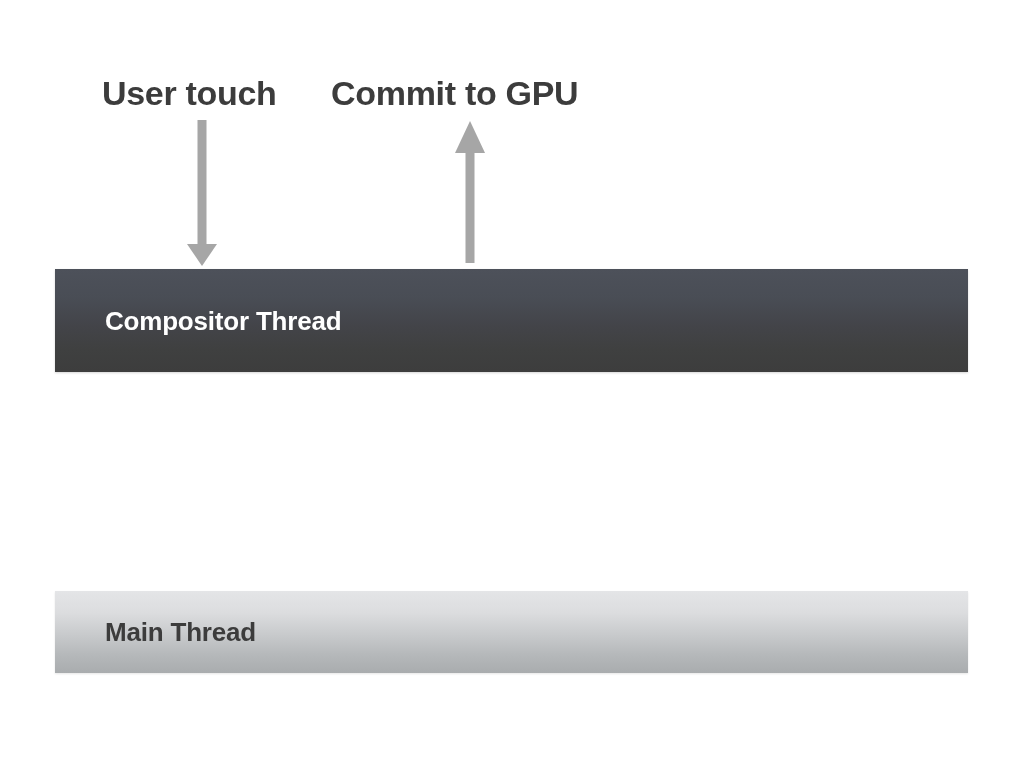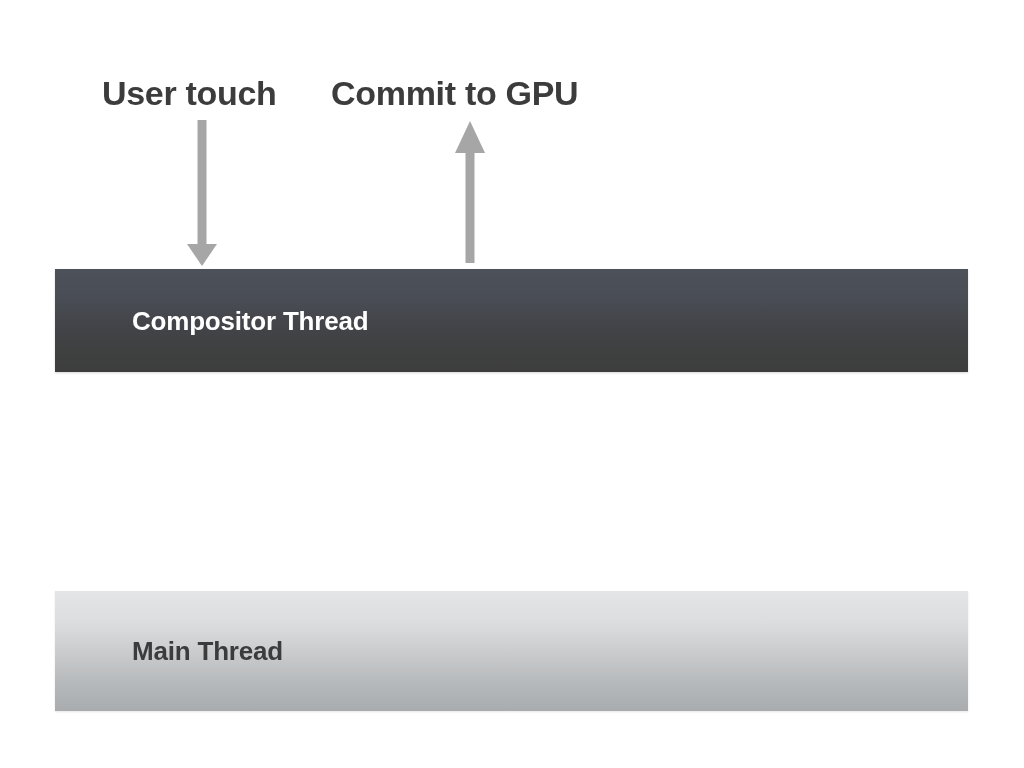--- a/index.html
+++ b/index.html
@@ -65,42 +65,42 @@
     width: 913px;
     display: flex;
     align-items: center;
     box-sizing: border-box;
   }
   .thread-bar-label {
     font-size: 26px;
     font-weight: bold;
     letter-spacing: -0.2px;
     line-height: 1;
-    padding-left: 77px;
+    padding-left: 50px;
     white-space: nowrap;
   }
 
   #bar-compositor-thread {
     top: 235px;
     height: 103px;
     background: linear-gradient(to bottom,
         #4d515a 0%,
         #494d55 28%,
         #434449 55%,
         #3f4040 78%,
         #3d3d3d 100%);
     box-shadow: 0 1px 2px rgba(0,0,0,0.16);
   }
   #bar-compositor-thread .thread-bar-label {
     color: #ffffff;
   }
 
   #bar-main-thread {
     top: 557px;
-    height: 120px;
+    height: 82px;
     background: linear-gradient(to bottom,
         #e4e5e7 0%,
         #dcdddf 26%,
         #c9cbcd 52%,
         #b5b8ba 78%,
         #a9acae 100%);
     box-shadow: 0 1px 2px rgba(0,0,0,0.10);
   }
   #bar-main-thread .thread-bar-label {
     color: #3c3c3c;

